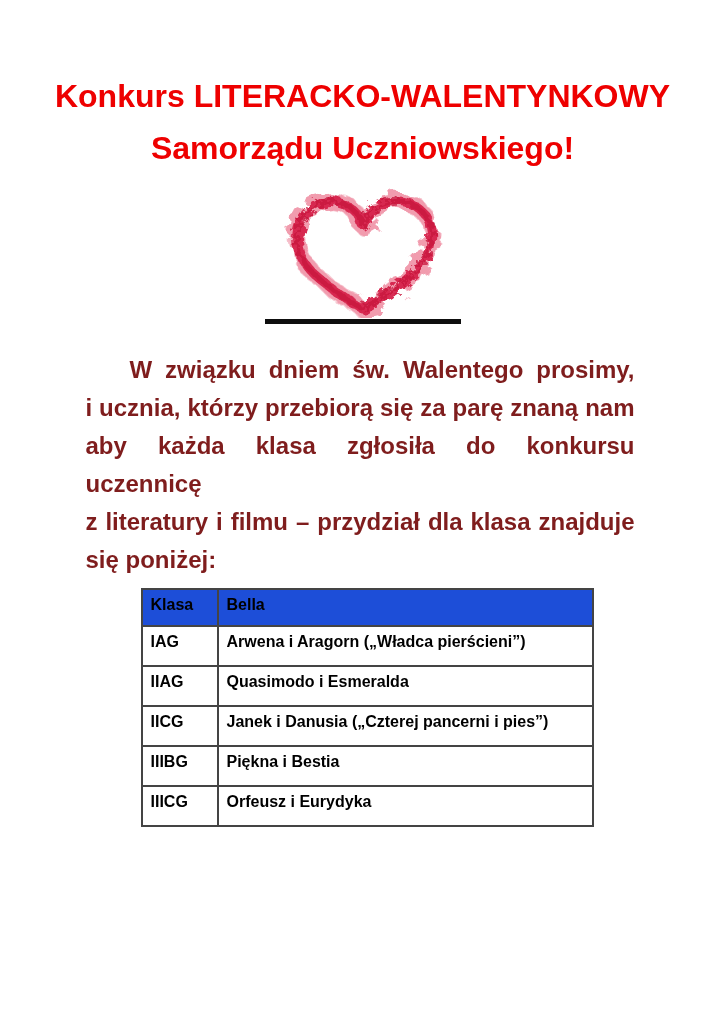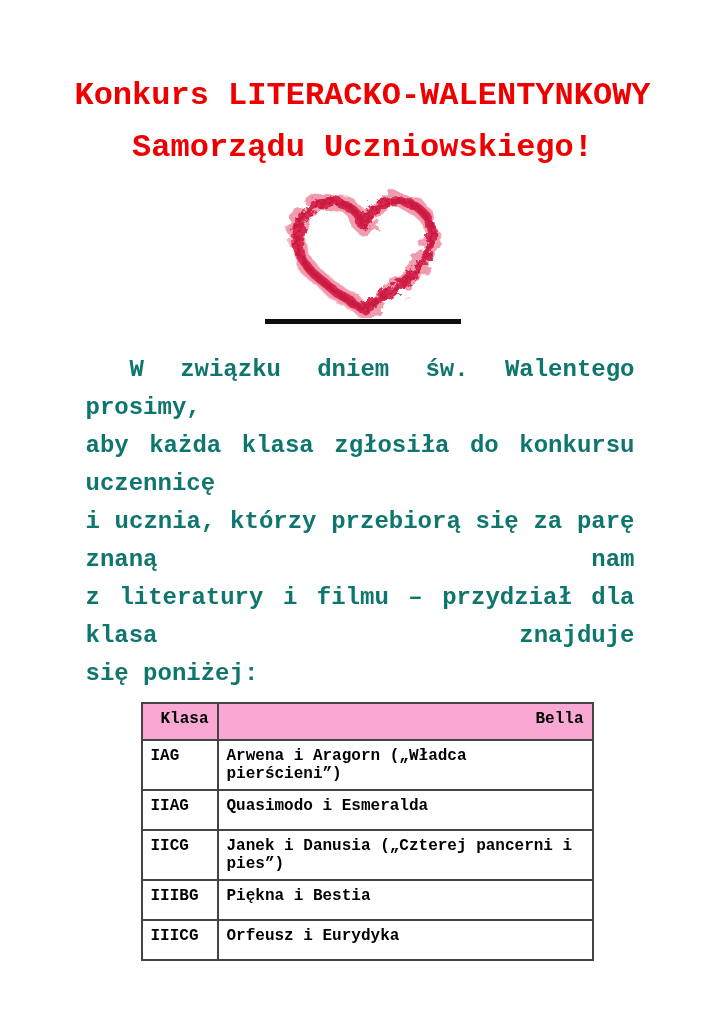--- a/index.html
+++ b/index.html
@@ -1,46 +1,46 @@
 <!DOCTYPE html>
 <html><head>
 <meta charset="utf-8">
 <style>
   * { margin:0; padding:0; box-sizing:border-box; }
   html,body { background:#ffffff; }
   .page {
     position:relative; width:714px; height:1024px; margin:0 auto;
     background:#ffffff; overflow:hidden;
-    font-family:Liberation Mono, monospace;
+    font-family:Liberation Sans, sans-serif;
     border-radius:16px;
   }
   .title {
     margin:70px 38px 0; text-align:center;
     color:#ee0000; font-weight:bold; font-size:32px; line-height:52px;
     letter-spacing:0;
   }
   .heart-fig { width:196px; margin:8px auto 0; font-size:0; }
   .heart-underline { width:196px; height:5px; background:#0e0e0e; margin-top:1px; }
   .intro {
     margin:27px 85px 0 80px;
-    font-weight:bold; font-size:24px; color:#0f766e; line-height:38px;
+    font-weight:bold; font-size:24px; color:#7f1d1d; line-height:38px;
   }
   .intro .jline { text-align:justify; text-align-last:justify; text-justify:inter-word; }
   .intro .first-line { text-indent:44px; }
   .intro .last-line { text-align:center; text-align-last:left; }
   table.klasy {
     margin:9px 0 0 135px; width:453px;
     border-collapse:collapse; table-layout:fixed;
     font-size:16px; font-weight:bold; color:#000;
   }
   .klasy th, .klasy td {
     border:2px solid #444444; text-align:left; vertical-align:top;
     padding:6px 8px 6px 8px;
   }
-  .klasy th { background:#f9a8d4; height:37px;text-align:right; }
+  .klasy th { background:#1d4ed8; height:37px; }
   .klasy td { height:40px; }
   .col-klasa { width:76px; }
 </style>
 </head>
 <body>
 
 <div class="page">
 
   <div class="title">
     <div>Konkurs LITERACKO-WALENTYNKOWY</div>
@@ -68,22 +68,22 @@
         <path d="M98,44 C93,24 68,12 49,25 C27,41 25,68 48,91 C64,106 82,118 98,127 C117,116 139,102 154,85 C173,63 170,36 150,24 C131,13 104,22 98,44 Z" stroke="#e44a6b" stroke-width="18" stroke-dasharray="2 7" opacity="0.3" filter="url(#crayon2)"></path>
         <path d="M98,44 C93,24 68,12 49,25 C27,41 25,68 48,91 C64,106 82,118 98,127 C117,116 139,102 154,85 C173,63 170,36 150,24 C131,13 104,22 98,44 Z" stroke="#d6244c" stroke-width="9" opacity="0.95" filter="url(#crayon1)"></path>
         <path d="M98,44 C93,24 68,12 49,25 C27,41 25,68 48,91 C64,106 82,118 98,127 C117,116 139,102 154,85 C173,63 170,36 150,24 C131,13 104,22 98,44 Z" stroke="#c8153c" stroke-width="5" opacity="0.75" filter="url(#crayon3)"></path>
       </g>
     </svg>
     <div class="heart-underline"></div>
   </div>
 
   <div class="intro">
     <div class="jline first-line">W związku dniem św. Walentego prosimy,</div>
+    <div class="jline">i ucznia, którzy przebiorą się za parę znaną nam</div>
     <div class="jline">aby każda klasa zgłosiła do konkursu uczennicę</div>
-    <div class="jline">i ucznia, którzy przebiorą się za parę znaną nam</div>
     <div class="jline">z literatury i filmu – przydział dla klasa znajduje</div>
     <div class="last-line">się poniżej:</div>
   </div>
 
   <table class="klasy">
     <colgroup>
         <col class="col-klasa">
         <col>
       </colgroup>
     <thead>

